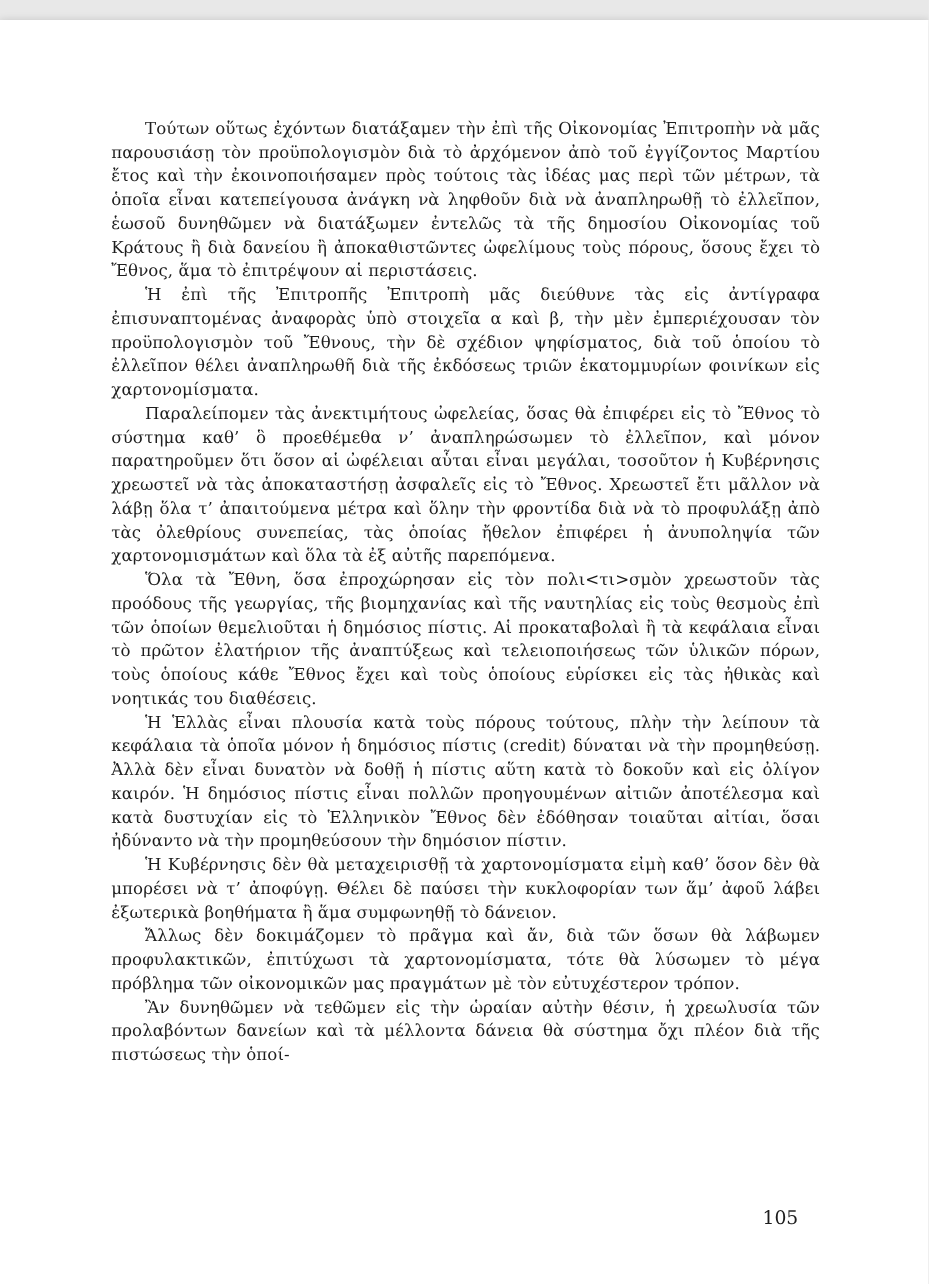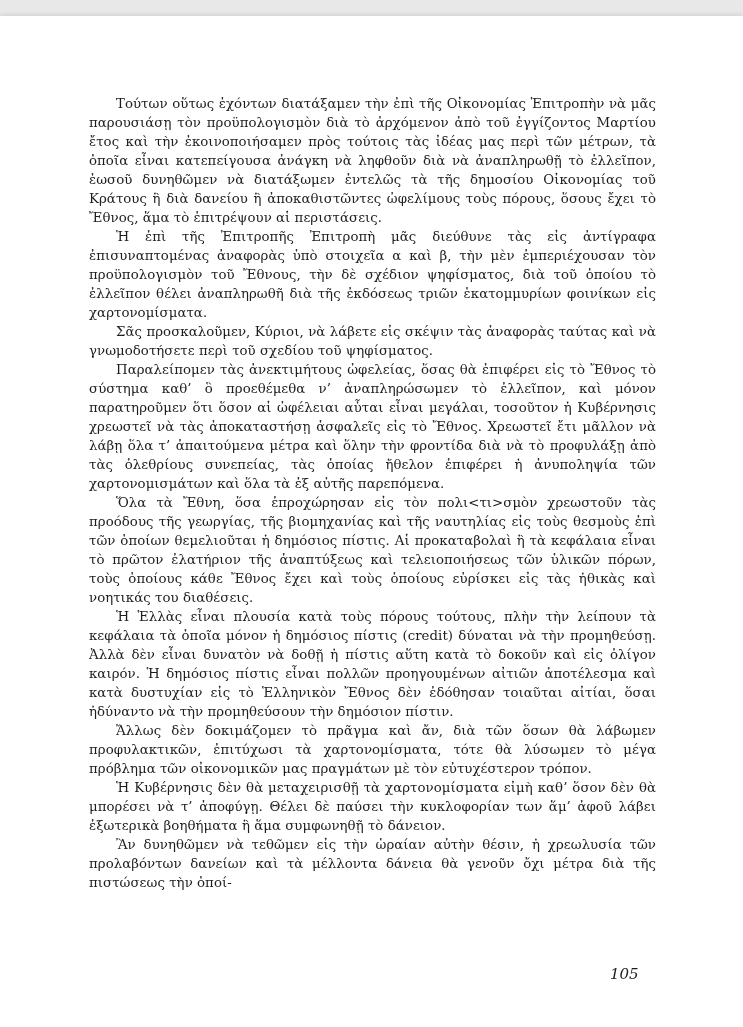--- a/index.html
+++ b/index.html
@@ -35,32 +35,30 @@
   }
   .page-number {
     position: absolute;
     left: 610px;
     top: 948px;
     width: 46px;
     text-align: left;
     color: #1d1d1d;
     font-size: 15px;
     line-height: 20px;
-    font-style: italic;
   }
 </style>
 </head>
 <body>
 
 <div class="scan-page">
   <div class="text-block">
     <p>Τούτων οὕτως ἐχόντων διατάξαμεν τὴν ἐπὶ τῆς Οἰκονομίας Ἐπιτροπὴν νὰ μᾶς παρουσιάσῃ τὸν προϋπολογισμὸν διὰ τὸ ἀρχόμενον ἀπὸ τοῦ ἐγγίζοντος Μαρτίου ἔτος καὶ τὴν ἐκοινοποιήσαμεν πρὸς τούτοις τὰς ἰδέας μας περὶ τῶν μέτρων, τὰ ὁποῖα εἶναι κατεπείγουσα ἀνάγκη νὰ ληφθοῦν διὰ νὰ ἀναπληρωθῇ τὸ ἐλλεῖπον, ἑωσοῦ δυνηθῶμεν νὰ διατάξωμεν ἐντελῶς τὰ τῆς δημοσίου Οἰκονομίας τοῦ Κράτους ἢ διὰ δανείου ἢ ἀποκαθιστῶντες ὠφελίμους τοὺς πόρους, ὅσους ἔχει τὸ Ἔθνος, ἅμα τὸ ἐπιτρέψουν αἱ περιστάσεις.</p>
     <p>Ἡ ἐπὶ τῆς Ἐπιτροπῆς Ἐπιτροπὴ μᾶς διεύθυνε τὰς εἰς ἀντίγραφα ἐπισυναπτομένας ἀναφορὰς ὑπὸ στοιχεῖα α καὶ β, τὴν μὲν ἐμπεριέχουσαν τὸν προϋπολογισμὸν τοῦ Ἔθνους, τὴν δὲ σχέδιον ψηφίσματος, διὰ τοῦ ὁποίου τὸ ἐλλεῖπον θέλει ἀναπληρωθῆ διὰ τῆς ἐκδόσεως τριῶν ἑκατομμυρίων φοινίκων εἰς χαρτονομίσματα.</p>
-    <p>Σᾶς προσκαλοῦμεν, Κύριοι, νὰ λάβετε εἰς σκέψιν τὰς ἀναφορὰς ταύτας καὶ νὰ γνωμοδοτήσετε περὶ τοῦ σχεδίου τοῦ ψηφίσματος.</p>
     <p>Παραλείπομεν τὰς ἀνεκτιμήτους ὠφελείας, ὅσας θὰ ἐπιφέρει εἰς τὸ Ἔθνος τὸ σύστημα καθ’ ὃ προεθέμεθα ν’ ἀναπληρώσωμεν τὸ ἐλλεῖπον, καὶ μόνον παρατηροῦμεν ὅτι ὅσον αἱ ὠφέλειαι αὗται εἶναι μεγάλαι, τοσοῦτον ἡ Κυβέρνησις χρεωστεῖ νὰ τὰς ἀποκαταστήσῃ ἀσφαλεῖς εἰς τὸ Ἔθνος. Χρεωστεῖ ἔτι μᾶλλον νὰ λάβῃ ὅλα τ’ ἀπαιτούμενα μέτρα καὶ ὅλην τὴν φροντίδα διὰ νὰ τὸ προφυλάξῃ ἀπὸ τὰς ὀλεθρίους συνεπείας, τὰς ὁποίας ἤθελον ἐπιφέρει ἡ ἀνυποληψία τῶν χαρτονομισμάτων καὶ ὅλα τὰ ἐξ αὐτῆς παρεπόμενα.</p>
     <p>Ὅλα τὰ Ἔθνη, ὅσα ἐπροχώρησαν εἰς τὸν πολι&lt;τι&gt;σμὸν χρεωστοῦν τὰς προόδους τῆς γεωργίας, τῆς βιομηχανίας καὶ τῆς ναυτηλίας εἰς τοὺς θεσμοὺς ἐπὶ τῶν ὁποίων θεμελιοῦται ἡ δημόσιος πίστις. Αἱ προκαταβολαὶ ἢ τὰ κεφάλαια εἶναι τὸ πρῶτον ἐλατήριον τῆς ἀναπτύξεως καὶ τελειοποιήσεως τῶν ὑλικῶν πόρων, τοὺς ὁποίους κάθε Ἔθνος ἔχει καὶ τοὺς ὁποίους εὑρίσκει εἰς τὰς ἠθικὰς καὶ νοητικάς του διαθέσεις.</p>
     <p>Ἡ Ἑλλὰς εἶναι πλουσία κατὰ τοὺς πόρους τούτους, πλὴν τὴν λείπουν τὰ κεφάλαια τὰ ὁποῖα μόνον ἡ δημόσιος πίστις (credit) δύναται νὰ τὴν προμηθεύσῃ. Ἀλλὰ δὲν εἶναι δυνατὸν νὰ δοθῇ ἡ πίστις αὕτη κατὰ τὸ δοκοῦν καὶ εἰς ὀλίγον καιρόν. Ἡ δημόσιος πίστις εἶναι πολλῶν προηγουμένων αἰτιῶν ἀποτέλεσμα καὶ κατὰ δυστυχίαν εἰς τὸ Ἑλληνικὸν Ἔθνος δὲν ἐδόθησαν τοιαῦται αἰτίαι, ὅσαι ἠδύναντο νὰ τὴν προμηθεύσουν τὴν δημόσιον πίστιν.</p>
+    <p>Ἡ Κυβέρνησις δὲν θὰ μεταχειρισθῇ τὰ χαρτονομίσματα εἰμὴ καθ’ ὅσον δὲν θὰ μπορέσει νὰ τ’ ἀποφύγῃ. Θέλει δὲ παύσει τὴν κυκλοφορίαν των ἅμ’ ἀφοῦ λάβει ἐξωτερικὰ βοηθήματα ἢ ἅμα συμφωνηθῇ τὸ δάνειον.</p>
     <p>Ἄλλως δὲν δοκιμάζομεν τὸ πρᾶγμα καὶ ἄν, διὰ τῶν ὅσων θὰ λάβωμεν προφυλακτικῶν, ἐπιτύχωσι τὰ χαρτονομίσματα, τότε θὰ λύσωμεν τὸ μέγα πρόβλημα τῶν οἰκονομικῶν μας πραγμάτων μὲ τὸν εὐτυχέστερον τρόπον.</p>
-    <p>Ἡ Κυβέρνησις δὲν θὰ μεταχειρισθῇ τὰ χαρτονομίσματα εἰμὴ καθ’ ὅσον δὲν θὰ μπορέσει νὰ τ’ ἀποφύγῃ. Θέλει δὲ παύσει τὴν κυκλοφορίαν των ἅμ’ ἀφοῦ λάβει ἐξωτερικὰ βοηθήματα ἢ ἅμα συμφωνηθῇ τὸ δάνειον.</p>
-    <p>Ἂν δυνηθῶμεν νὰ τεθῶμεν εἰς τὴν ὡραίαν αὐτὴν θέσιν, ἡ χρεωλυσία τῶν προλαβόντων δανείων καὶ τὰ μέλλοντα δάνεια θὰ γενοῦν ὄχι μέτρα διὰ τῆς πιστώσεως τὴν ὁποί-</p>
+    <p>Ἂν δυνηθῶμεν νὰ τεθῶμεν εἰς τὴν ὡραίαν αὐτὴν θέσιν, ἡ χρεωλυσία τῶν προλαβόντων δανείων καὶ τὰ μέλλοντα δάνεια θὰ σύστημα ὄχι πλέον διὰ τῆς πιστώσεως τὴν ὁποί-</p>
   </div>
   <div class="page-number">105</div>
 </div>
 
 </body></html>

